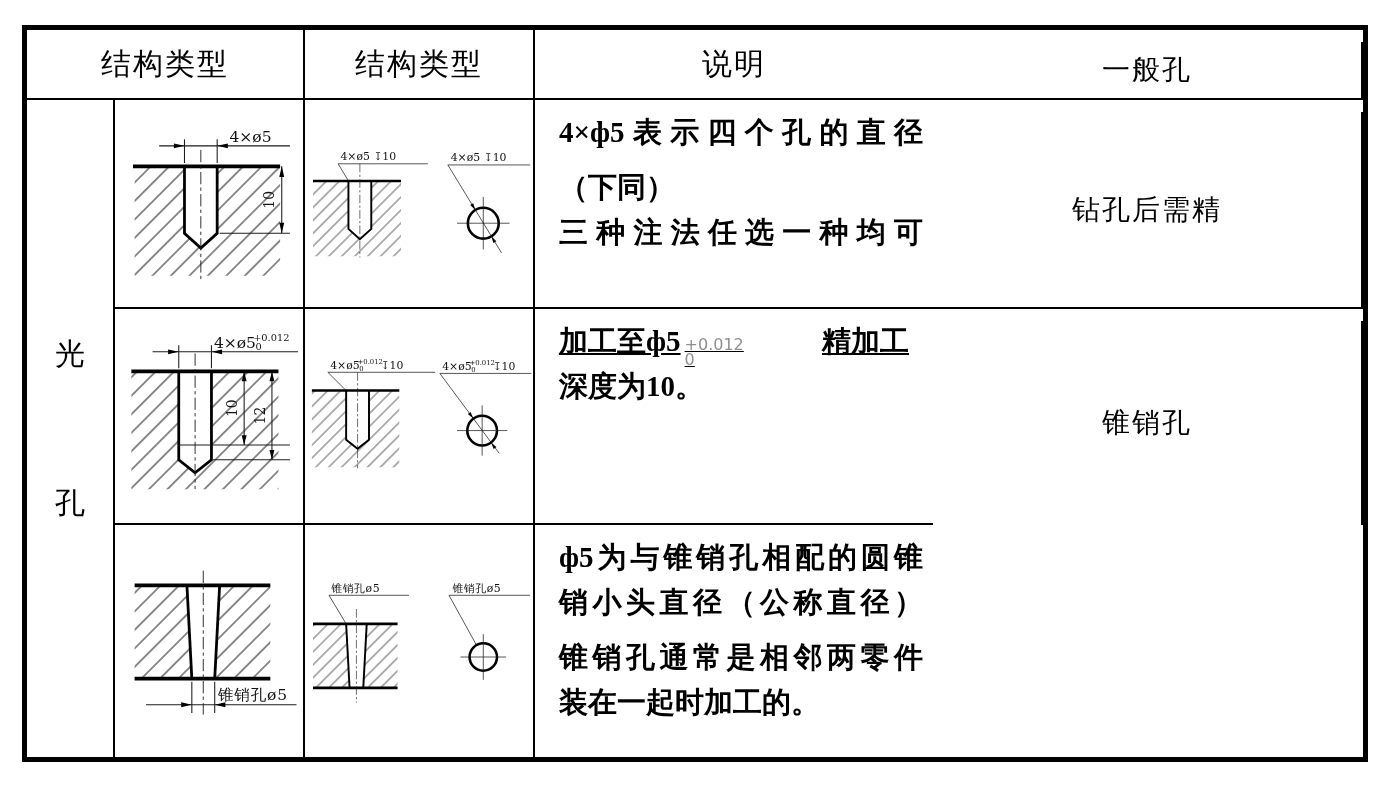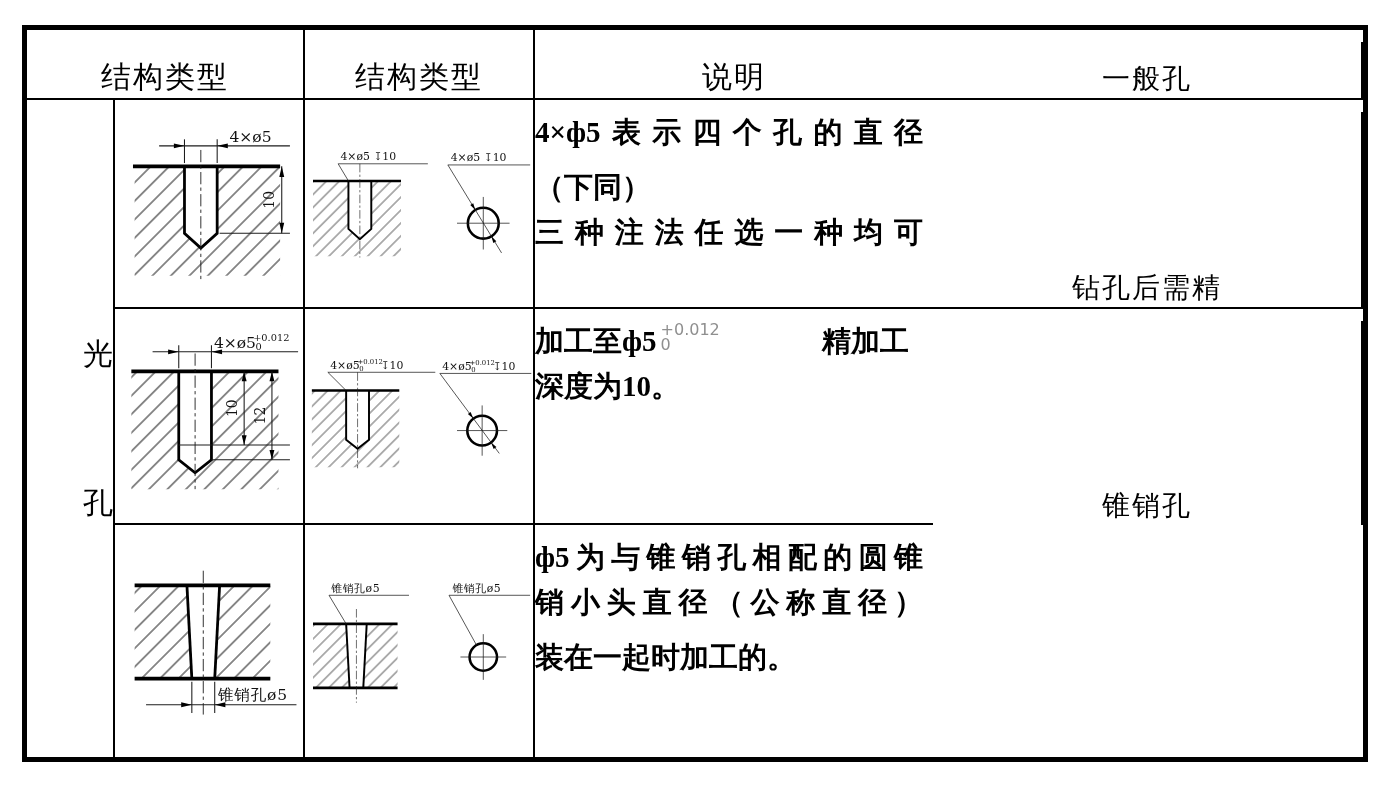--- a/index.html
+++ b/index.html
@@ -3,33 +3,33 @@
 <meta charset="utf-8">
 <style>
   html,body{margin:0;padding:0;background:#ffffff;}
   .page{position:relative;width:1394px;height:789px;background:#fff;overflow:hidden;
         font-family:"Liberation Serif","DejaVu Serif",serif;color:#000;}
   .table{position:absolute;left:22px;top:25px;width:1346px;height:737px;
          border:5px solid #000;display:grid;box-sizing:border-box;
          grid-template-columns:88px 190px 230px 398px 1fr;
          grid-template-rows:70px 209px 216px 1fr;background:#fff;}
   .cell{border-right:2px solid #000;border-bottom:2px solid #000;box-sizing:border-box;
-        display:flex;align-items:flex-end;justify-content:center;overflow:hidden;}
+        display:flex;align-items:center;justify-content:center;overflow:hidden;}
   .last-col{border-right:none;}
   .last-row{border-bottom:none;}
   .hcell{font-size:30px;letter-spacing:2px;}
   .typecell{font-size:28px;letter-spacing:2px;margin-top:12px;}
   .catcell{flex-direction:column;gap:108px;font-size:30px;}
   .drawcell svg{display:block;width:100%;height:100%;}
   .explcell{align-items:flex-start;justify-content:flex-start;flex-direction:column;
-            padding:10px 10px 0 0;font-size:29px;line-height:45px;font-weight:600;}
+            padding:10px 10px 0 24px;font-size:29px;line-height:45px;font-weight:600;}
   .eline{width:100%;}
   .spread{text-align-last:justify;}
   .pgap{height:10px;flex:none;}
-  .flexline{display:flex;align-items:flex-start;}
+  .flexline{display:flex;align-items:flex-end;text-decoration:underline;}
   .pushright{margin-left:auto;padding-right:14px;}
   .tolstack{display:inline-flex;flex-direction:column;font-size:16px;font-weight:400;
             color:#8f8f8f;line-height:15px;margin-left:4px;transform:translateY(3px);
             letter-spacing:0;font-family:"DejaVu Sans",sans-serif;}
   
   .thick{stroke:#000;stroke-width:4.5;fill:none;}
   .mid{stroke:#000;stroke-width:3.4;fill:none;}
   .thin{stroke:#1c1c1c;stroke-width:1.3;fill:none;}
   .center{stroke:#1c1c1c;stroke-width:1.1;fill:none;stroke-dasharray:15 4 4 4;}
   .arrow{fill:#000;stroke:none;}
@@ -259,17 +259,18 @@
           <line class="thin" x1="252" y1="34" x2="300" y2="121"></line>
           <text class="cjklabel" x="258" y="28">锥销孔ø5</text>
         </g>
       </svg>
     </div>
 
     <div class="cell explcell last-col last-row">
       <div class="eline spread">ф5为与锥销孔相配的圆锥</div>
       <div class="eline spread">销小头直径（公称直径）</div>
       <div class="pgap"></div>
+      <div class="eline spread">锥销孔通常是相邻两零件</div>
       <div class="eline">装在一起时加工的。</div>
     </div>
 
   </div>
 </div>
 
 </body></html>

